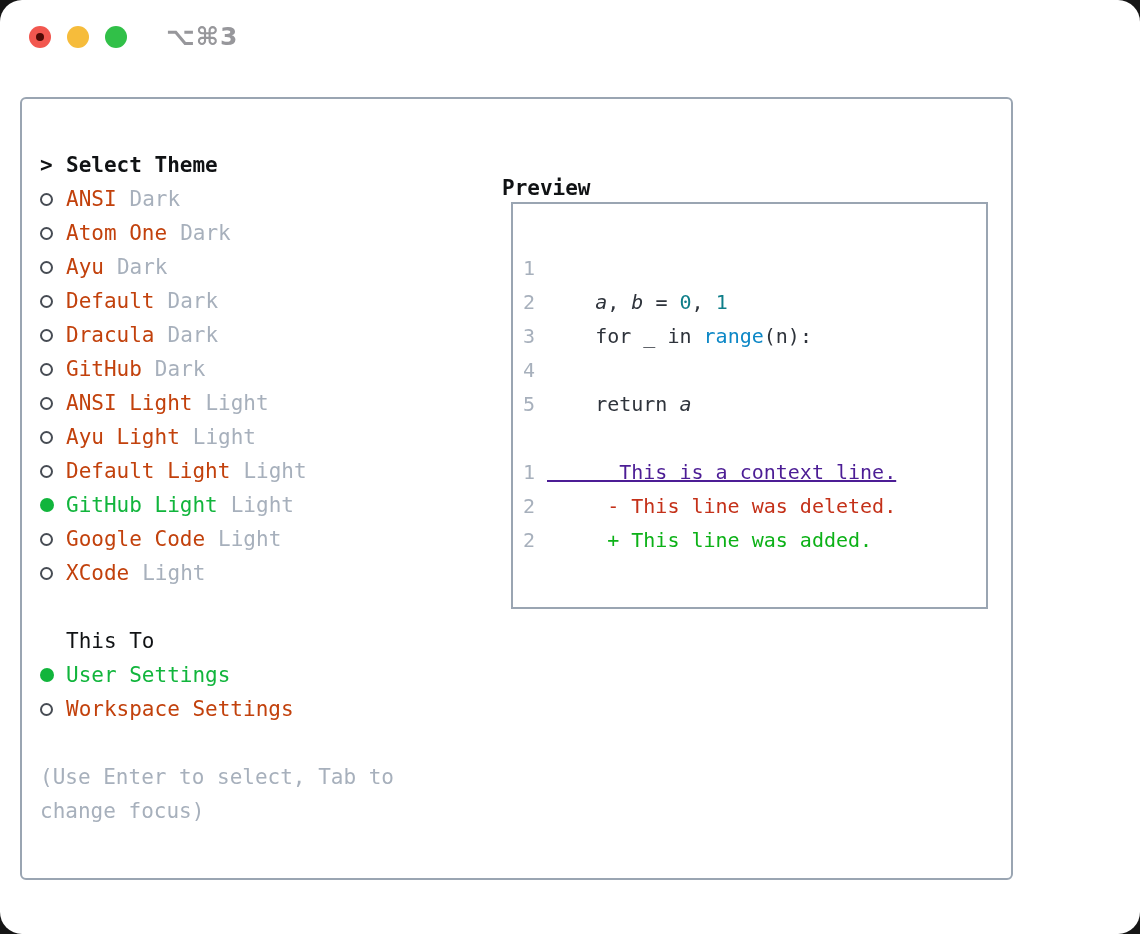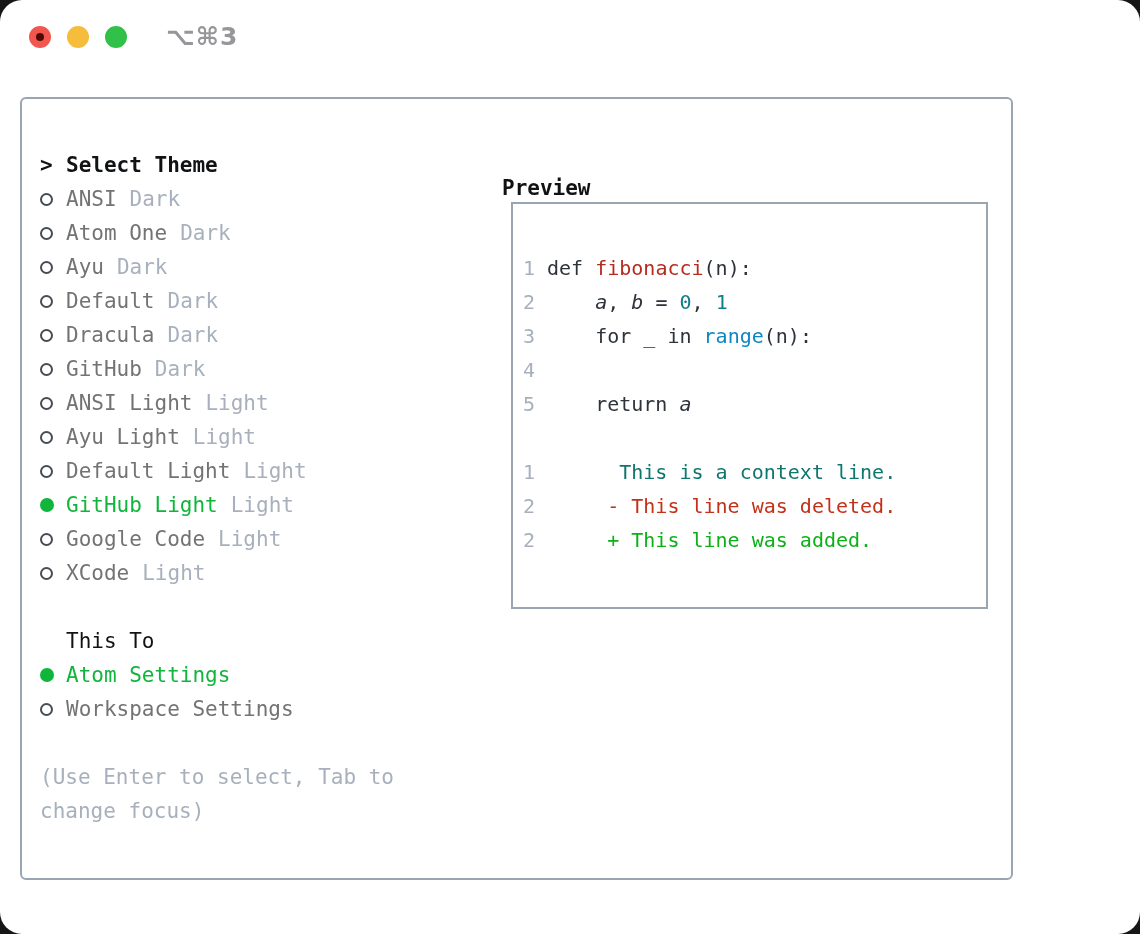--- a/index.html
+++ b/index.html
@@ -26,21 +26,21 @@
            border:2px solid #9aa5b2; border-radius:6px; background:#fff; }
 
   .row { display:flex; align-items:center; height:34px; font-size:21px;
          color:#3c4149; white-space:pre; }
   .marker { width:26px; display:flex; align-items:center; flex:0 0 26px; }
   .prompt { font-weight:bold; color:#101214; font-size:21px; }
   .ring { width:13px; height:13px; border:2px solid #474c54; border-radius:50%; }
   .ring.on { width:14px; height:14px; border:none; background:#11b53c; }
   .hdr-label { font-weight:bold; color:#101214; }
   .plain-hdr { color:#101214; }
-  .name { color:#737373; }
+  .name { color:#c2410c; }
   .name.sel { color:#11b53c; }
   .variant { color:#a7b0bc; margin-left:13px; }
 
   .theme-list { position:absolute; left:18px; top:49px; }
   .apply-block { position:absolute; left:18px; top:525px; }
   .hint { position:absolute; left:18px; top:661px; font-size:21px; line-height:34px;
           color:#a7b0bc; white-space:pre; }
 
   
   .preview-title { position:absolute; left:480px; top:49px; height:34px; display:flex;
@@ -49,21 +49,21 @@
                  border:2px solid #9aa5b2; background:#fff; overflow:hidden; }
   .codewrap { padding:47px 0 0 10px; }
   .cline { display:flex; align-items:center; height:34px; font-size:20px; white-space:pre; }
   .ln { color:#a7b0bc; width:12px; flex:0 0 12px; text-align:left; }
   .ctext { margin-left:12px; }
   .tk-plain   { color:#2e333b; }
   .tk-func    { color:#b62b1d; }
   .tk-num     { color:#0e7e89; }
   .tk-builtin { color:#0c87c6; }
   .tk-var     { color:#2e333b; font-style:italic; }
-  .tk-context { color:#0f766e; }
+  .tk-context { color:#4c1d95;text-decoration:underline; }
   .tk-del     { color:#c43119; }
   .tk-add     { color:#0cb117; }
 </style>
 </head>
 <body>
 
 <div class="window">
 
   <div class="titlebar">
     <div class="lights">
@@ -97,32 +97,32 @@
         <div class="row"><span class="marker"><span class="ring"></span></span><span class="name">Google Code</span><span class="variant">Light</span></div>
         <div class="row"><span class="marker"><span class="ring"></span></span><span class="name">XCode</span><span class="variant">Light</span></div>
       </div>
 
     <div class="apply-block">
       <div class="row">
         <span class="marker"></span>
         <span class="plain-hdr">This To</span>
       </div>
 
-    <div class="row"><span class="marker"><span class="ring on"></span></span><span class="name sel">Atom Settings</span></div>
+    <div class="row"><span class="marker"><span class="ring on"></span></span><span class="name sel">User Settings</span></div>
         <div class="row"><span class="marker"><span class="ring"></span></span><span class="name">Workspace Settings</span></div>
       </div>
 
     <div class="hint"><span>(Use Enter to select, Tab to</span><br><span>change focus)</span></div>
 
     <div class="preview-title">Preview</div>
 
     <div class="preview-box">
       <div class="codewrap">
 
-      <div class="cline"><span class="ln">1</span><span class="ctext"><span class="tk-plain">def </span><span class="tk-func">fibonacci</span><span class="tk-plain">(n):</span></span></div>
+      <div class="cline"><span class="ln">1</span></div>
           <div class="cline"><span class="ln">2</span><span class="ctext"><span class="tk-plain">    </span><span class="tk-var">a</span><span class="tk-plain">, </span><span class="tk-var">b</span><span class="tk-plain"> = </span><span class="tk-num">0</span><span class="tk-plain">, </span><span class="tk-num">1</span></span></div>
           <div class="cline"><span class="ln">3</span><span class="ctext"><span class="tk-plain">    for _ in </span><span class="tk-builtin">range</span><span class="tk-plain">(n):</span></span></div>
           <div class="cline"><span class="ln">4</span></div>
           <div class="cline"><span class="ln">5</span><span class="ctext"><span class="tk-plain">    return </span><span class="tk-var">a</span></span></div>
           <div class="cline"><span class="ln"></span><span class="ctext"></span></div>
           <div class="cline"><span class="ln">1</span><span class="ctext"><span class="tk-context">      This is a context line.</span></span></div>
           <div class="cline"><span class="ln">2</span><span class="ctext"><span class="tk-del">     - This line was deleted.</span></span></div>
           <div class="cline"><span class="ln">2</span><span class="ctext"><span class="tk-add">     + This line was added.</span></span></div>
         </div>
     </div>

